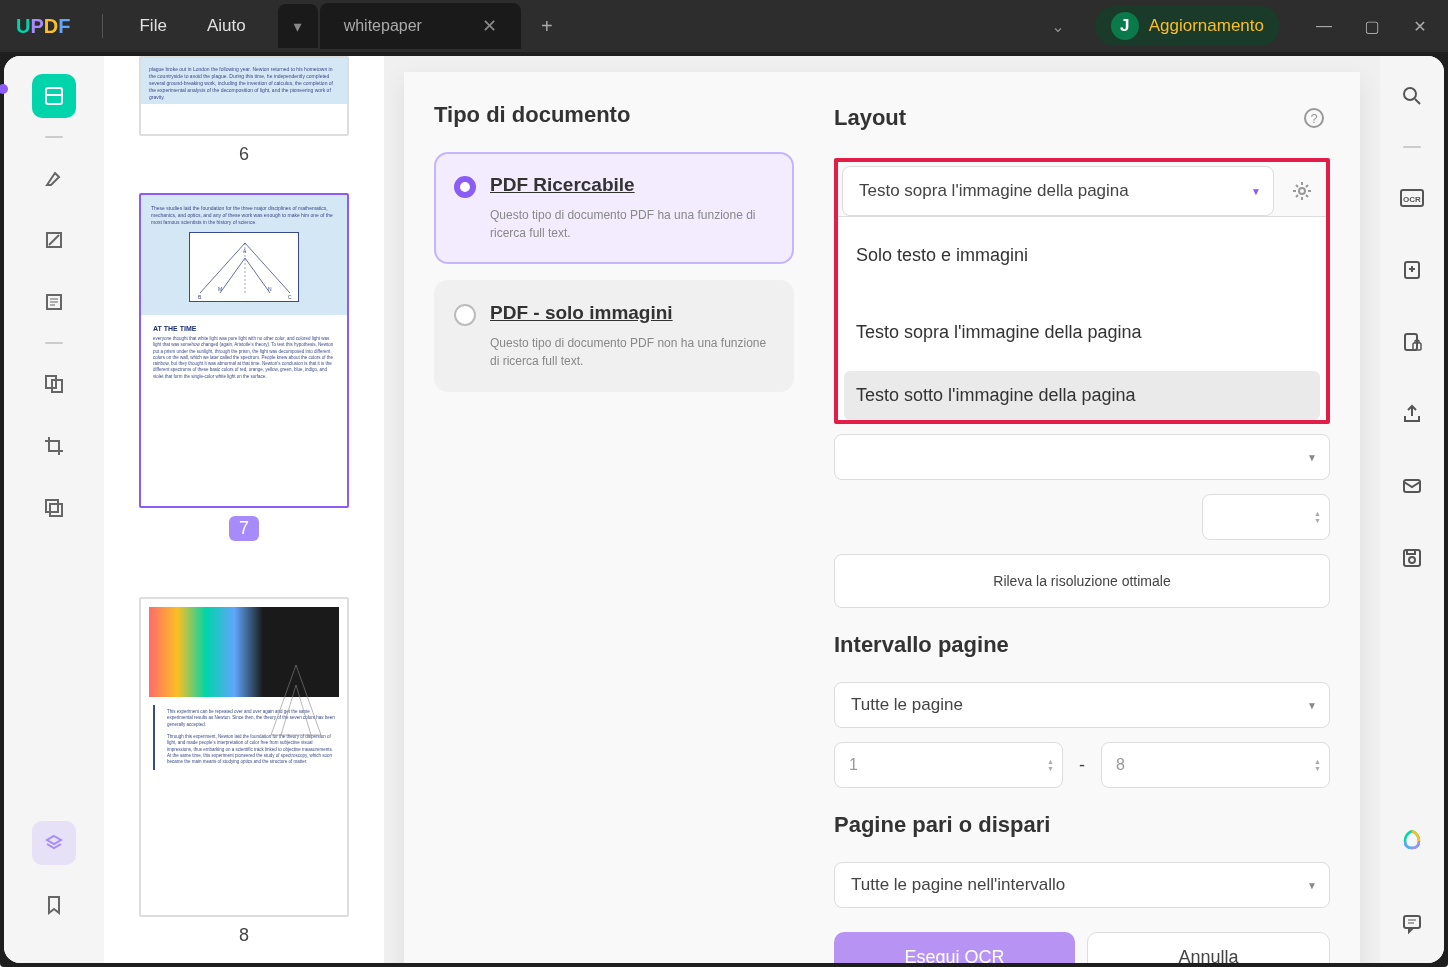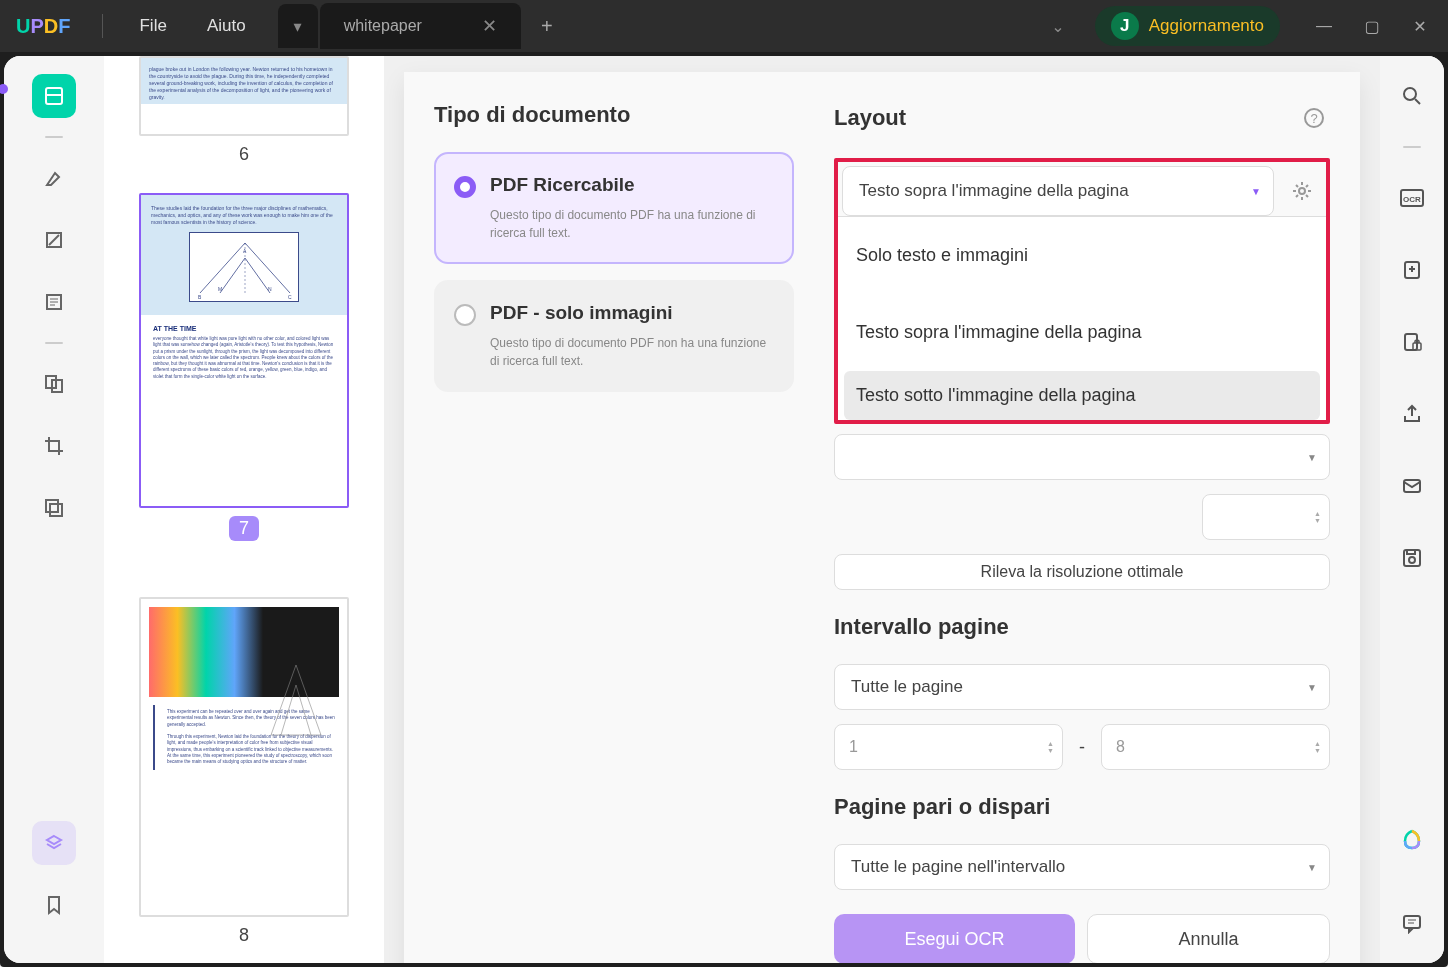--- a/index.html
+++ b/index.html
@@ -193,21 +193,21 @@
       position: absolute;
       left: 18px; top: 22px;
       width: 22px; height: 22px;
       border-radius: 50%;
       border: 2px solid #bbb;
       background: #fff;
     }
     .radio-card.selected .radio-dot {
       border: 6px solid #8b5cf6;
     }
-    .radio-title { font-size: 19px; font-weight: 600; color: #333; margin-bottom: 10px; }
+    .radio-title { font-size: 19px; font-weight: 600; color: #333; margin-bottom: 10px; text-decoration: underline; }
     .radio-desc { font-size: 12px; color: #888; line-height: 1.5; }
     .layout-col { flex: 1; position: relative; }
     .layout-header { display: flex; align-items: center; justify-content: space-between; margin-bottom: 24px; }
     .icon-btn { width: 32px; height: 32px; display: flex; align-items: center; justify-content: center; color: #999; cursor: pointer; }
     .select-box {
       width: 100%;
       height: 46px;
       background: #fff;
       border: 1px solid #ddd;
       border-radius: 8px;
@@ -252,24 +252,24 @@
     .dpi-row { display: flex; align-items: center; gap: 8px; margin-bottom: 14px; }
     .dpi-input {
       width: 128px; height: 46px;
       border: 1px solid #ddd; border-radius: 8px;
       display: flex; align-items: center; padding: 0 12px;
       font-size: 16px; color: #666; background: #fff;
       position: relative;
     }
     .spinner { position: absolute; right: 8px; display: flex; flex-direction: column; gap: 2px; color: #aaa; font-size: 7px; }
     .detect-btn {
-      width: 100%; height: 36px;
+      width: 100%; height: 54px;
       border: 1px solid #ddd; border-radius: 8px;
       background: #fff;
-      font-size: 16px; color: #444;
+      font-size: 14px; color: #444;
       cursor: pointer;
       margin-bottom: 24px;
     }
     .range-row { display: flex; align-items: center; gap: 16px; margin: 14px 0 24px; }
     .range-input { flex: 1; height: 46px; border: 1px solid #ddd; border-radius: 8px; background: #fff; display: flex; align-items: center; padding: 0 14px; font-size: 16px; color: #999; position: relative; }
     .range-sep { font-size: 18px; color: #444; }
     .action-row { display: flex; gap: 12px; }
     .btn-primary {
       flex: 1; height: 50px;
       background: #b794f4;

